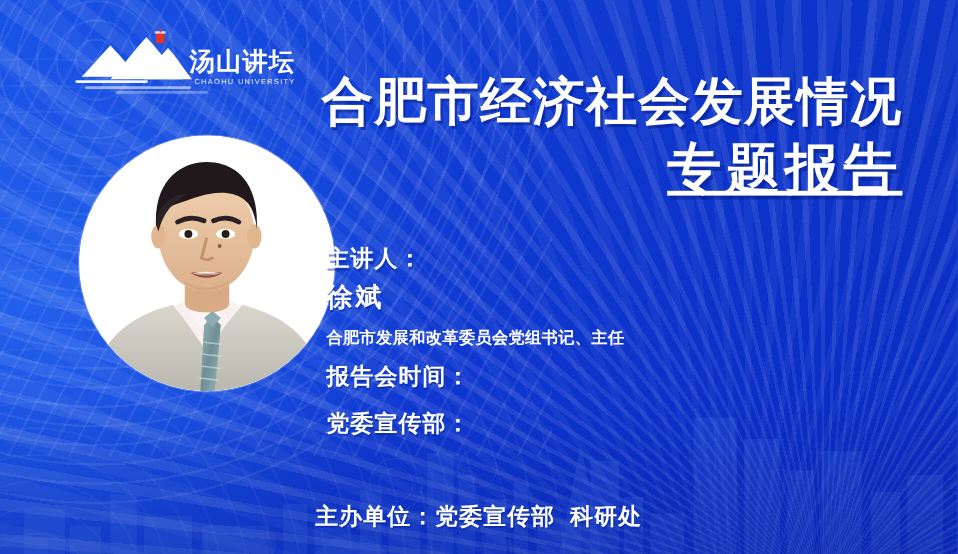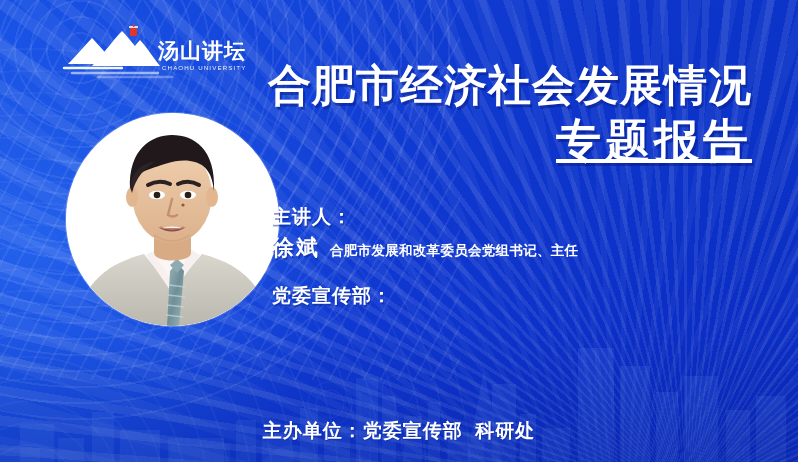--- a/index.html
+++ b/index.html
@@ -87,21 +87,21 @@
     text-shadow:2px 3px 0 rgba(6,30,140,.55);
   }
   .hl-line.two{ font-size:45px; letter-spacing:4px;text-decoration:underline; }
 
   
   .info{ position:absolute; left:272px; top:190px; width:430px;margin-top:12px; }
   .info .lbl{
     color:#ffffff; font-weight:bold; font-size:19px; line-height:30px;
     letter-spacing:1px; text-shadow:1px 2px 0 rgba(6,30,140,.45);
   }
-  .row-speaker{ display:flex; align-items:baseline; gap:10px; margin-top:1px; }
+  .row-speaker{ display:flex; align-items:baseline; gap:10px; margin-top:1px;flex-direction:column; }
   .sp-name{
     color:#ffffff; font-weight:bold; font-size:22px; letter-spacing:2px;
     text-shadow:1px 2px 0 rgba(6,30,140,.45);
   }
   .sp-title{ color:#ffffff; font-weight:bold; font-size:13.5px; letter-spacing:.3px; }
   .val{
     color:#f2f6ff; font-size:15px; line-height:26px; letter-spacing:.3px;
     margin-top:2px;
   }
   .gap{ height:9px; }
@@ -267,19 +267,20 @@
     <div class="hl-line two">专题报告</div>
   </div>
 
   <div class="info">
     <div class="lbl">主讲人：</div>
     <div class="row-speaker">
       <span class="sp-name">徐斌</span>
       <span class="sp-title">合肥市发展和改革委员会党组书记、主任</span>
     </div>
     <div class="gap"></div>
+    <div class="lbl">报告会时间：</div>
     <div class="gap"></div>
     <div class="lbl">党委宣传部：</div>
   </div>
 
   <div class="footer">主办单位：党委宣传部  科研处</div>
 
 </div>
 
 </body></html>

